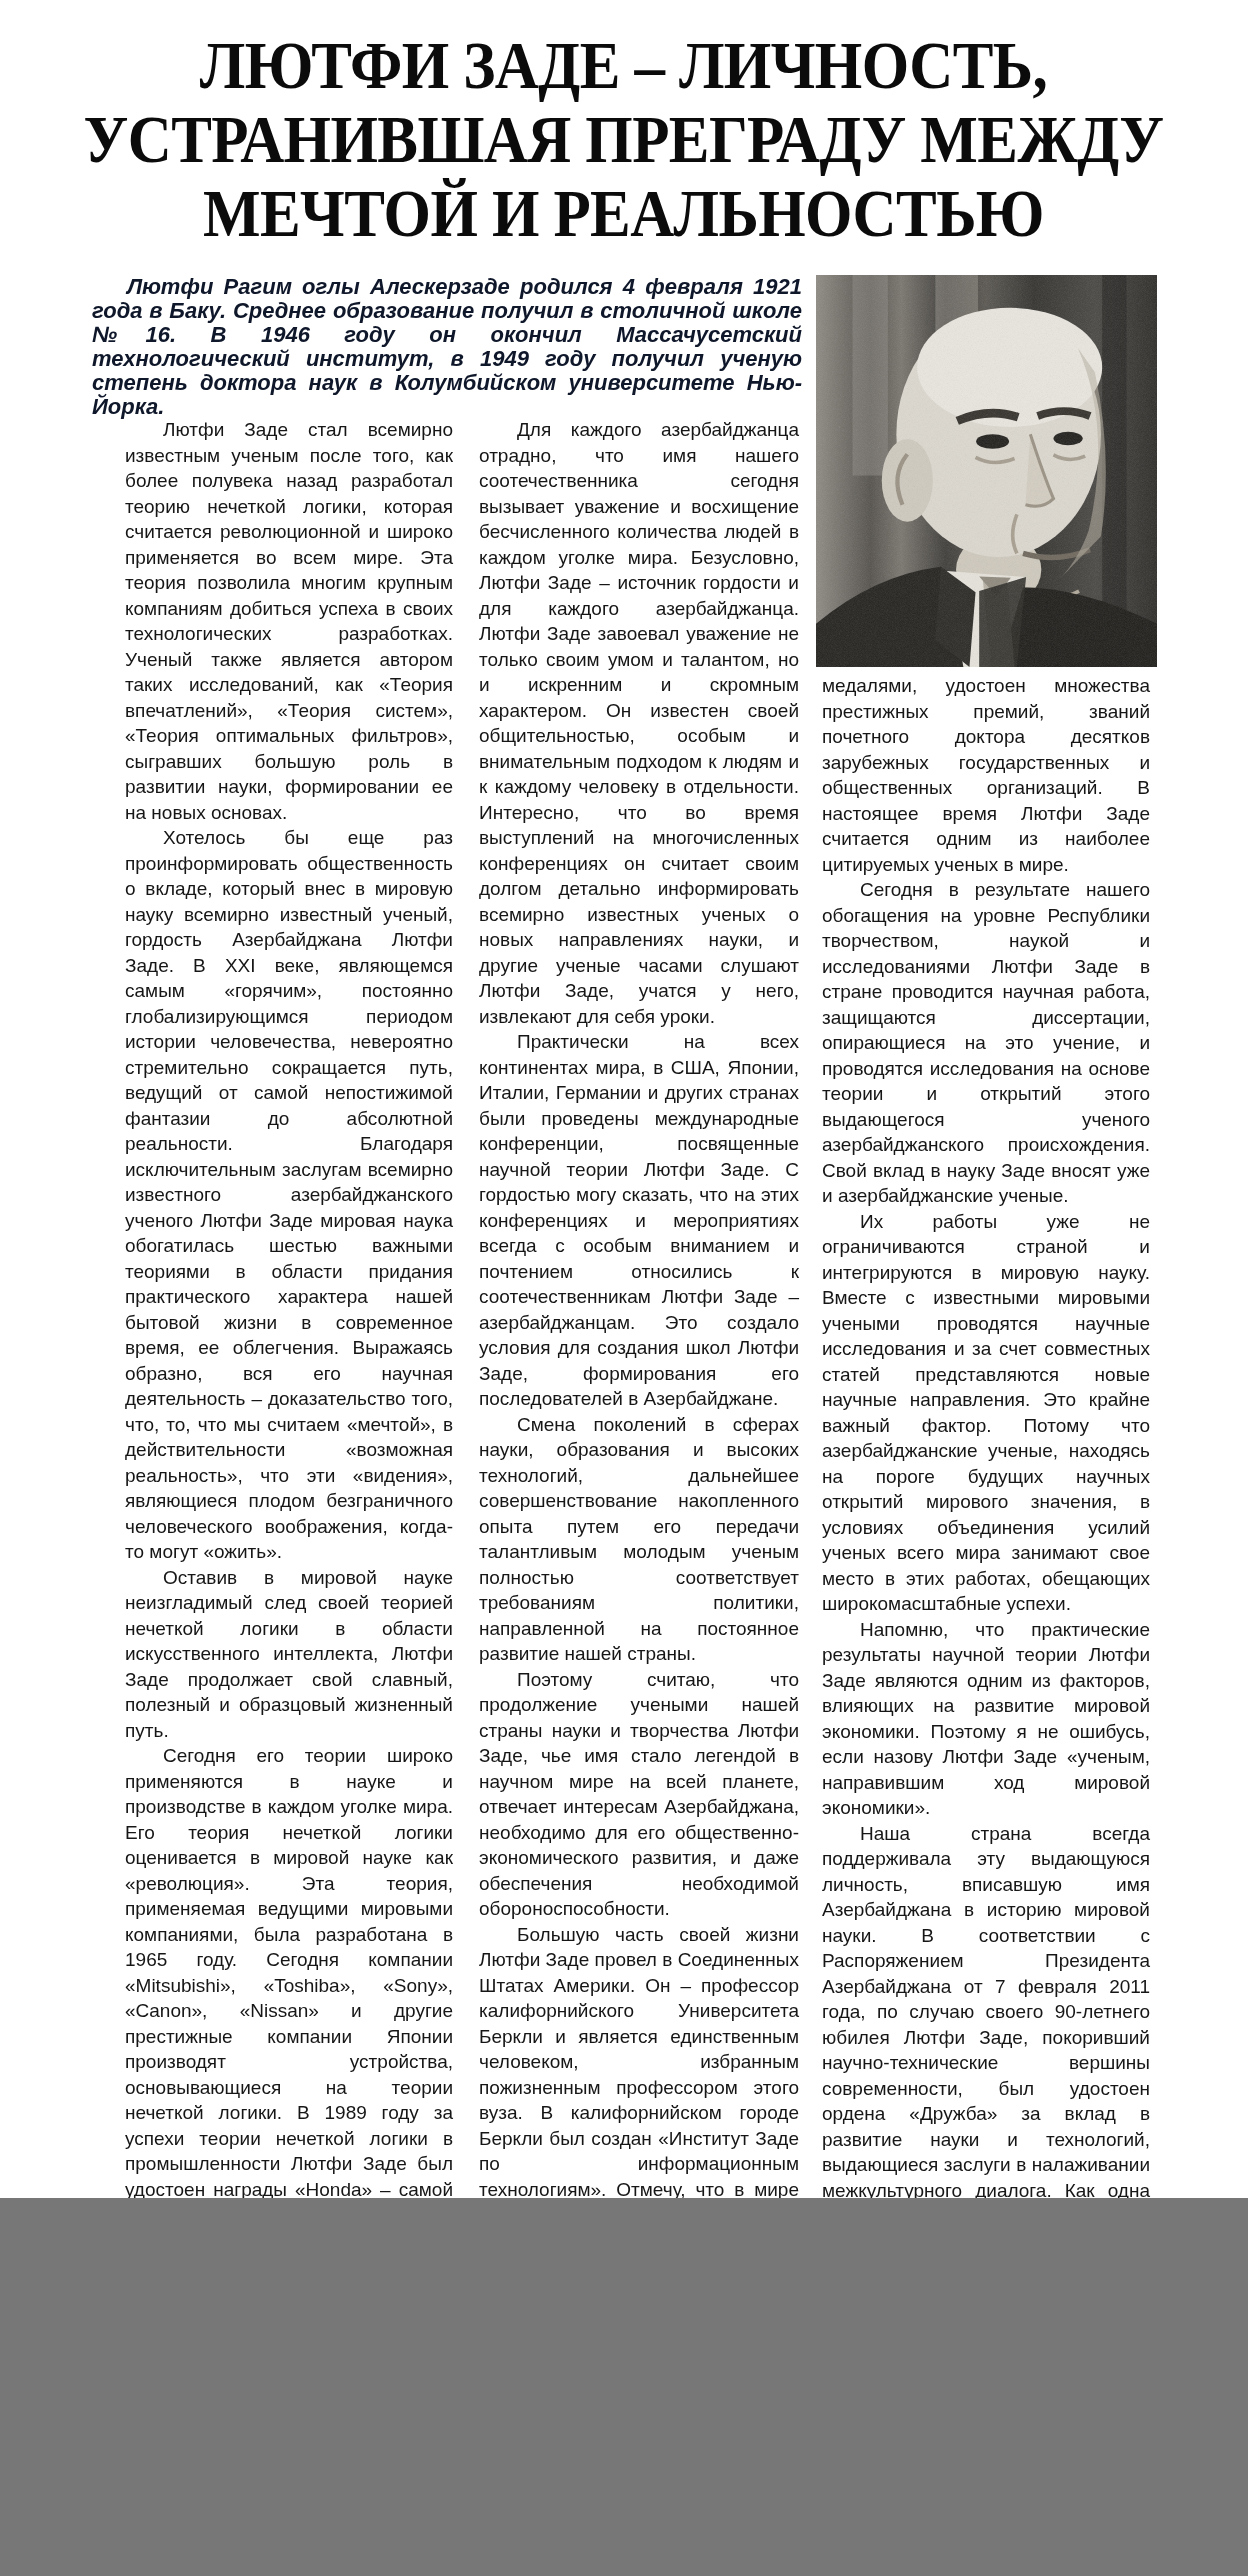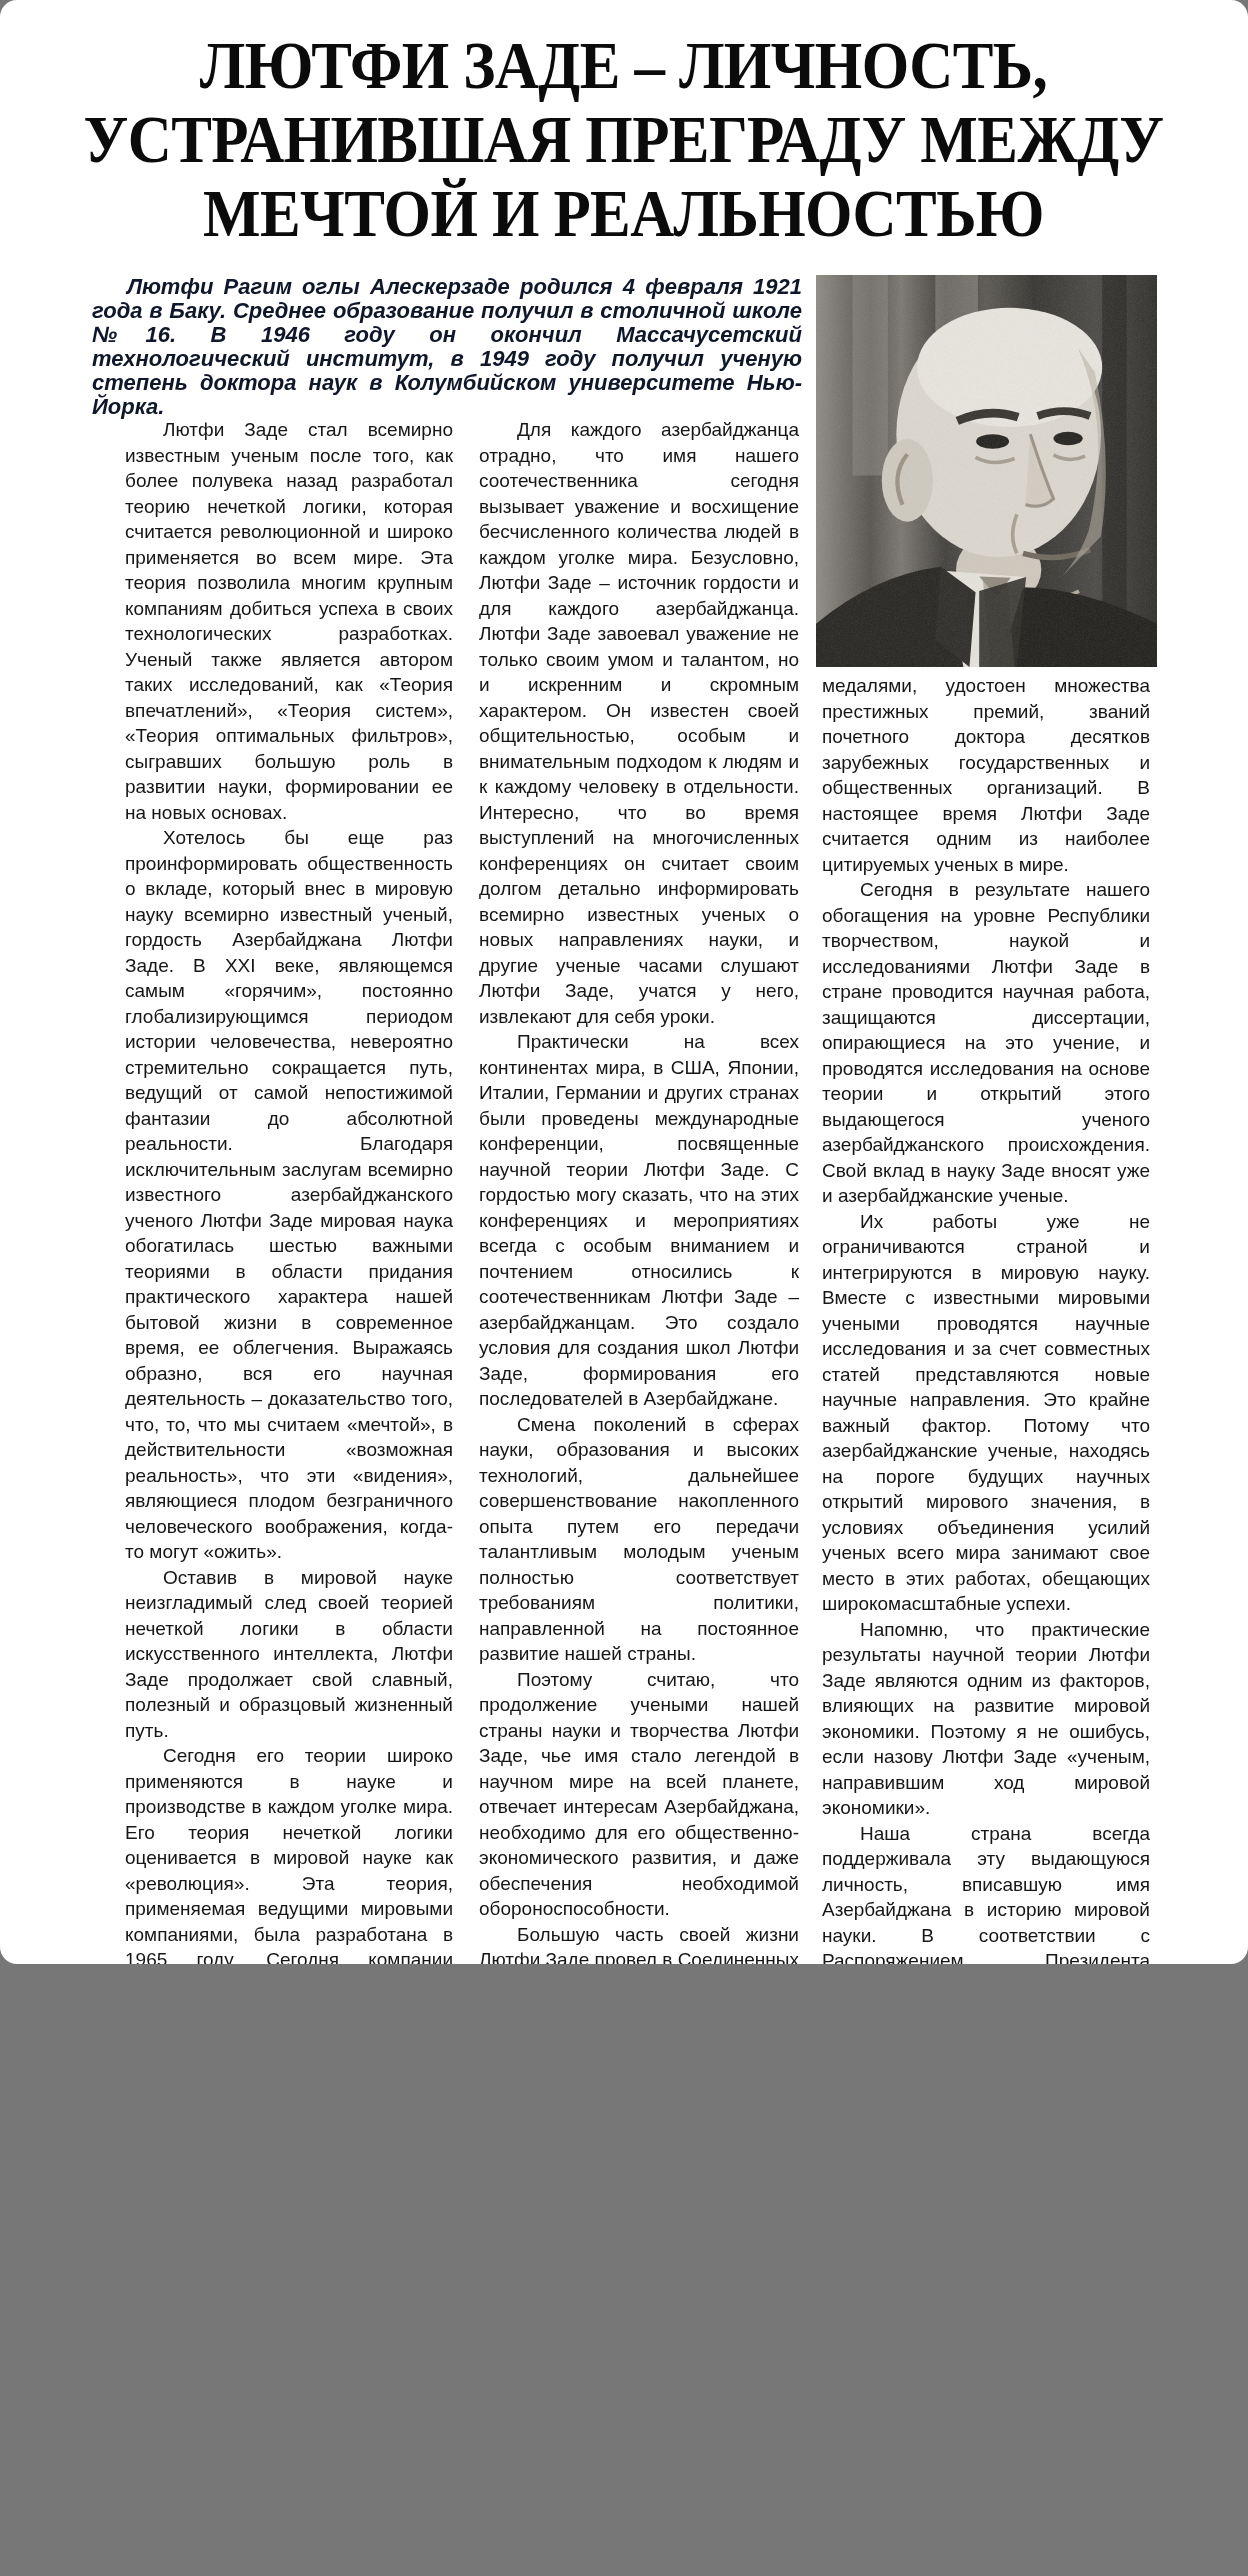--- a/index.html
+++ b/index.html
@@ -1,23 +1,22 @@
 <!DOCTYPE html>
 <html lang="ru" style="font-size:9.7px"><head>
 <meta charset="utf-8">
 <style>
   html,body{margin:0;padding:0;background:#777;}
   #page{
     position:relative;
-    width:1248px;height:1964px;
+    width:1248px;height:2198px;
     background:#ffffff;
     color:#141414;
     font-family:"Liberation Sans",sans-serif;
     overflow:hidden;
-    border-radius:17px;
   }
   
   #headline{
     position:absolute;left:67px;top:29px;width:1113px;
     text-align:center;
     font-family:"Liberation Serif",serif;
     font-weight:bold;
     font-size:61px;
     line-height:66px;
     letter-spacing:-0.6px;

